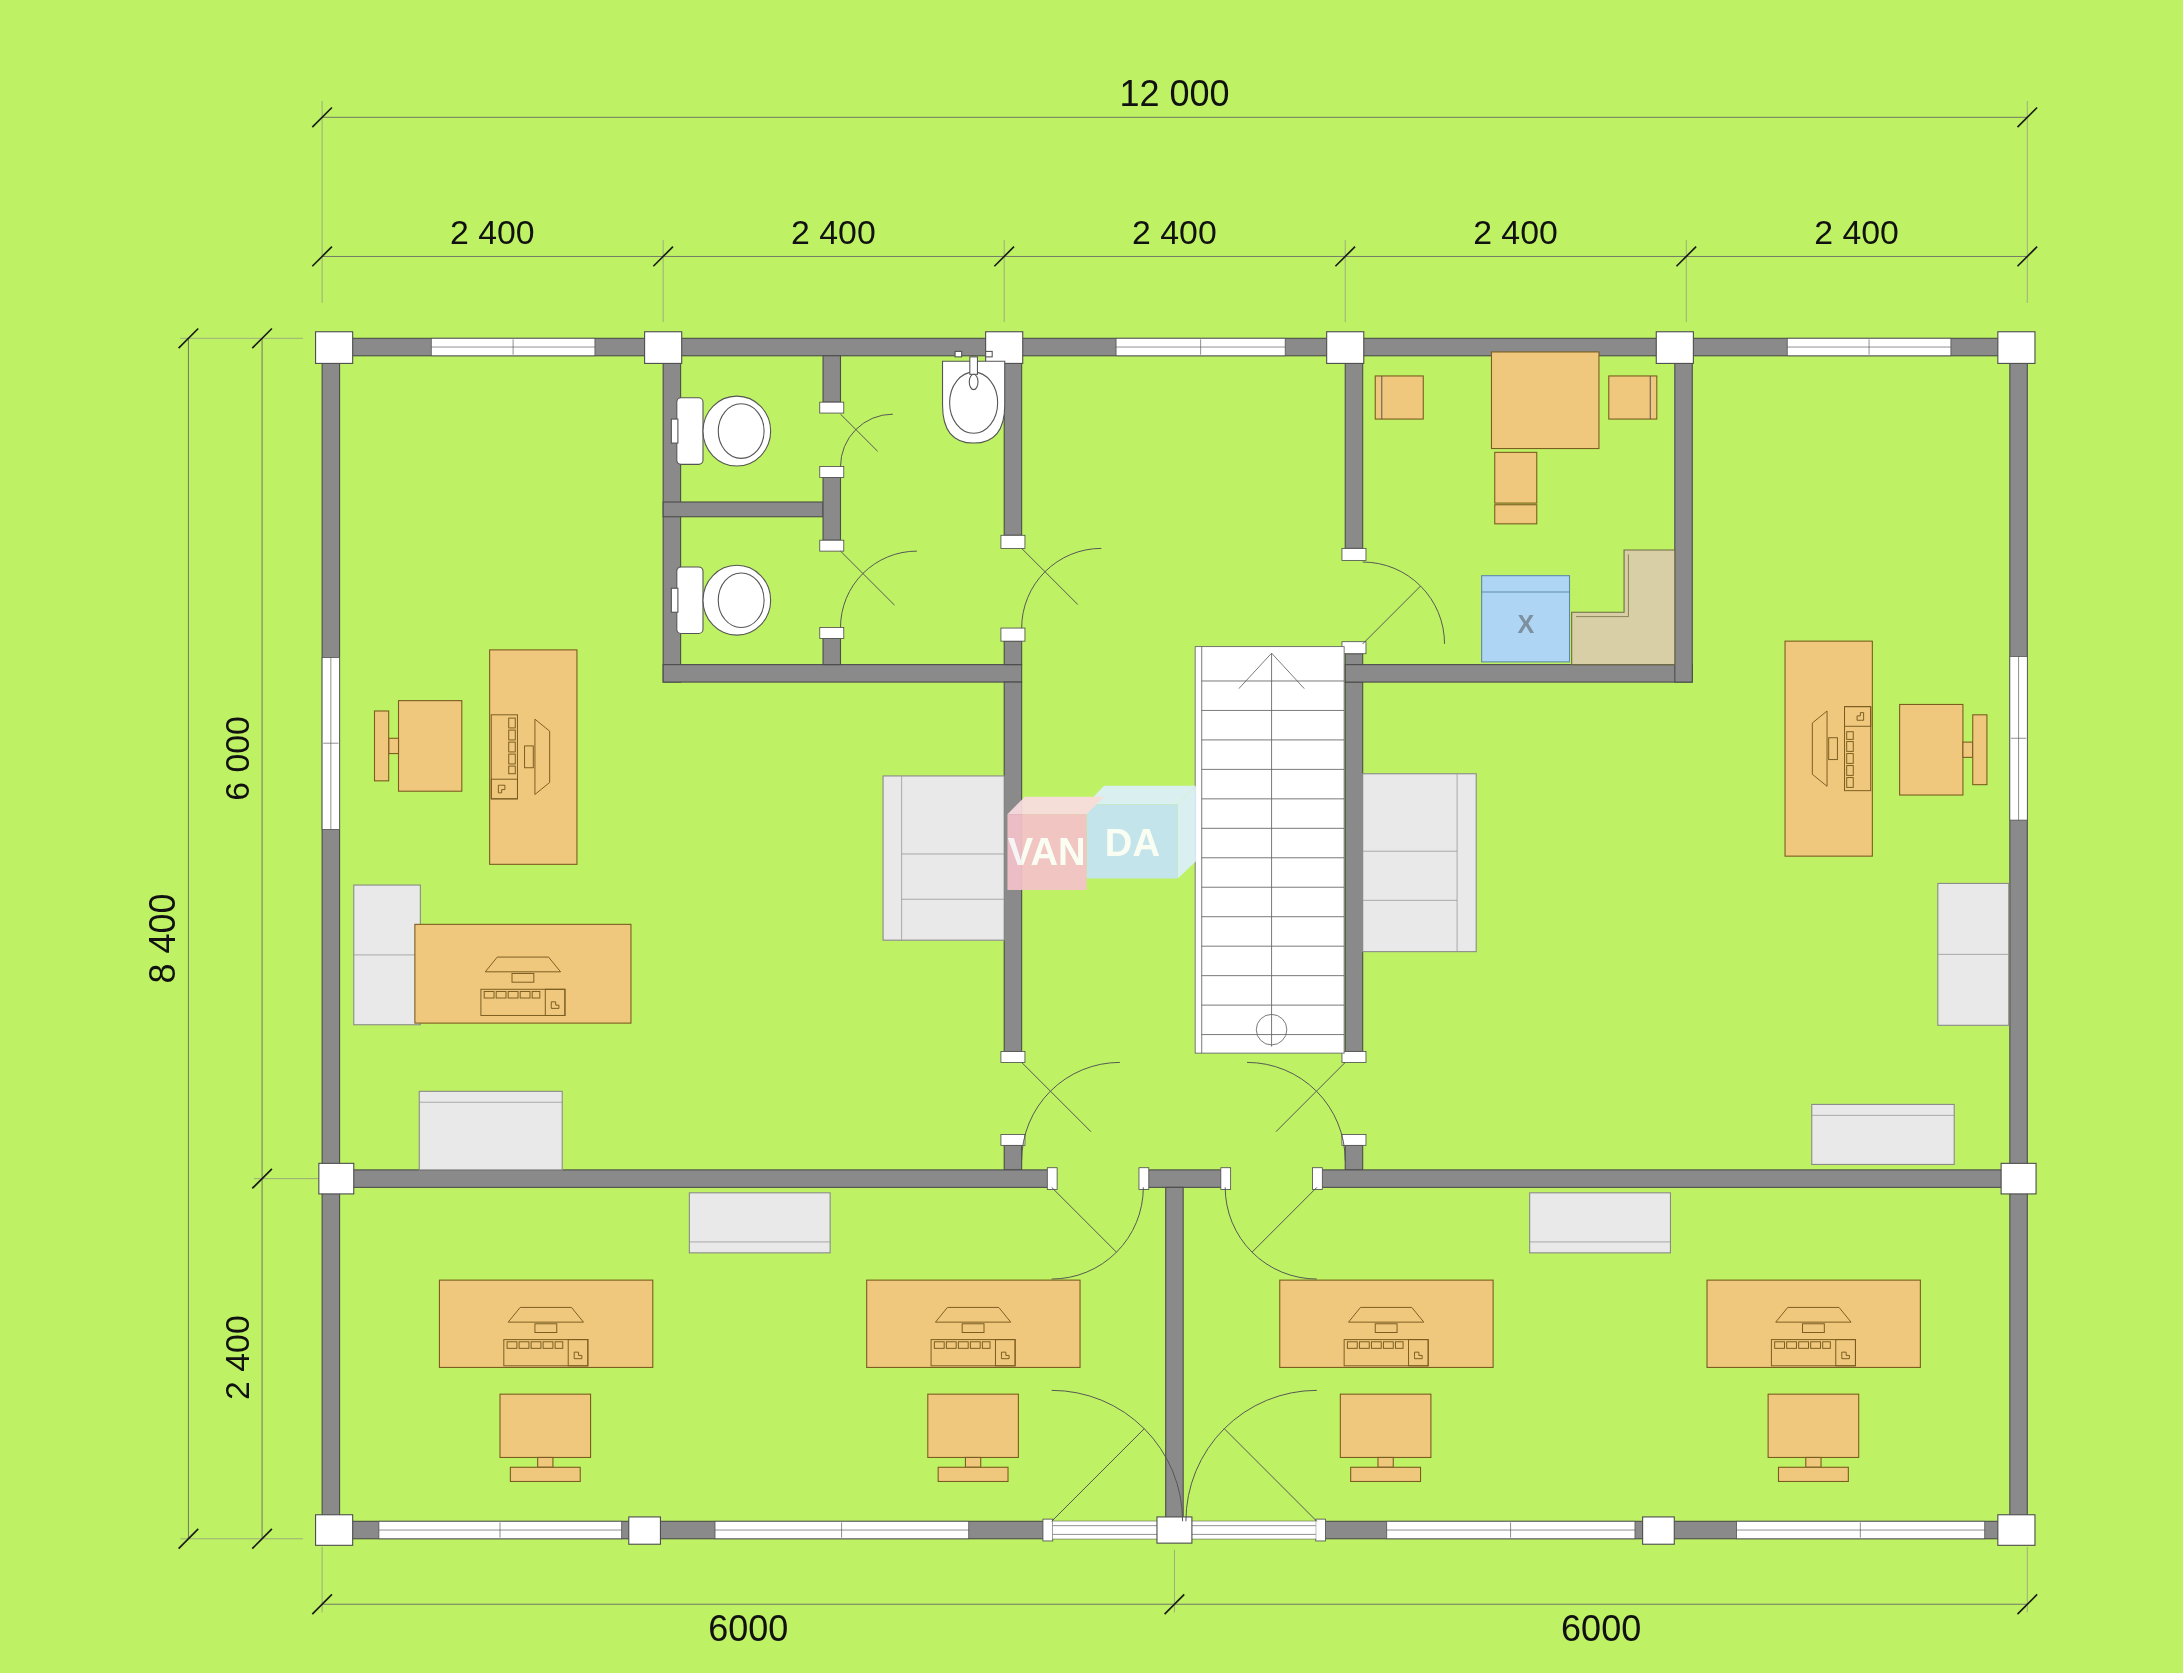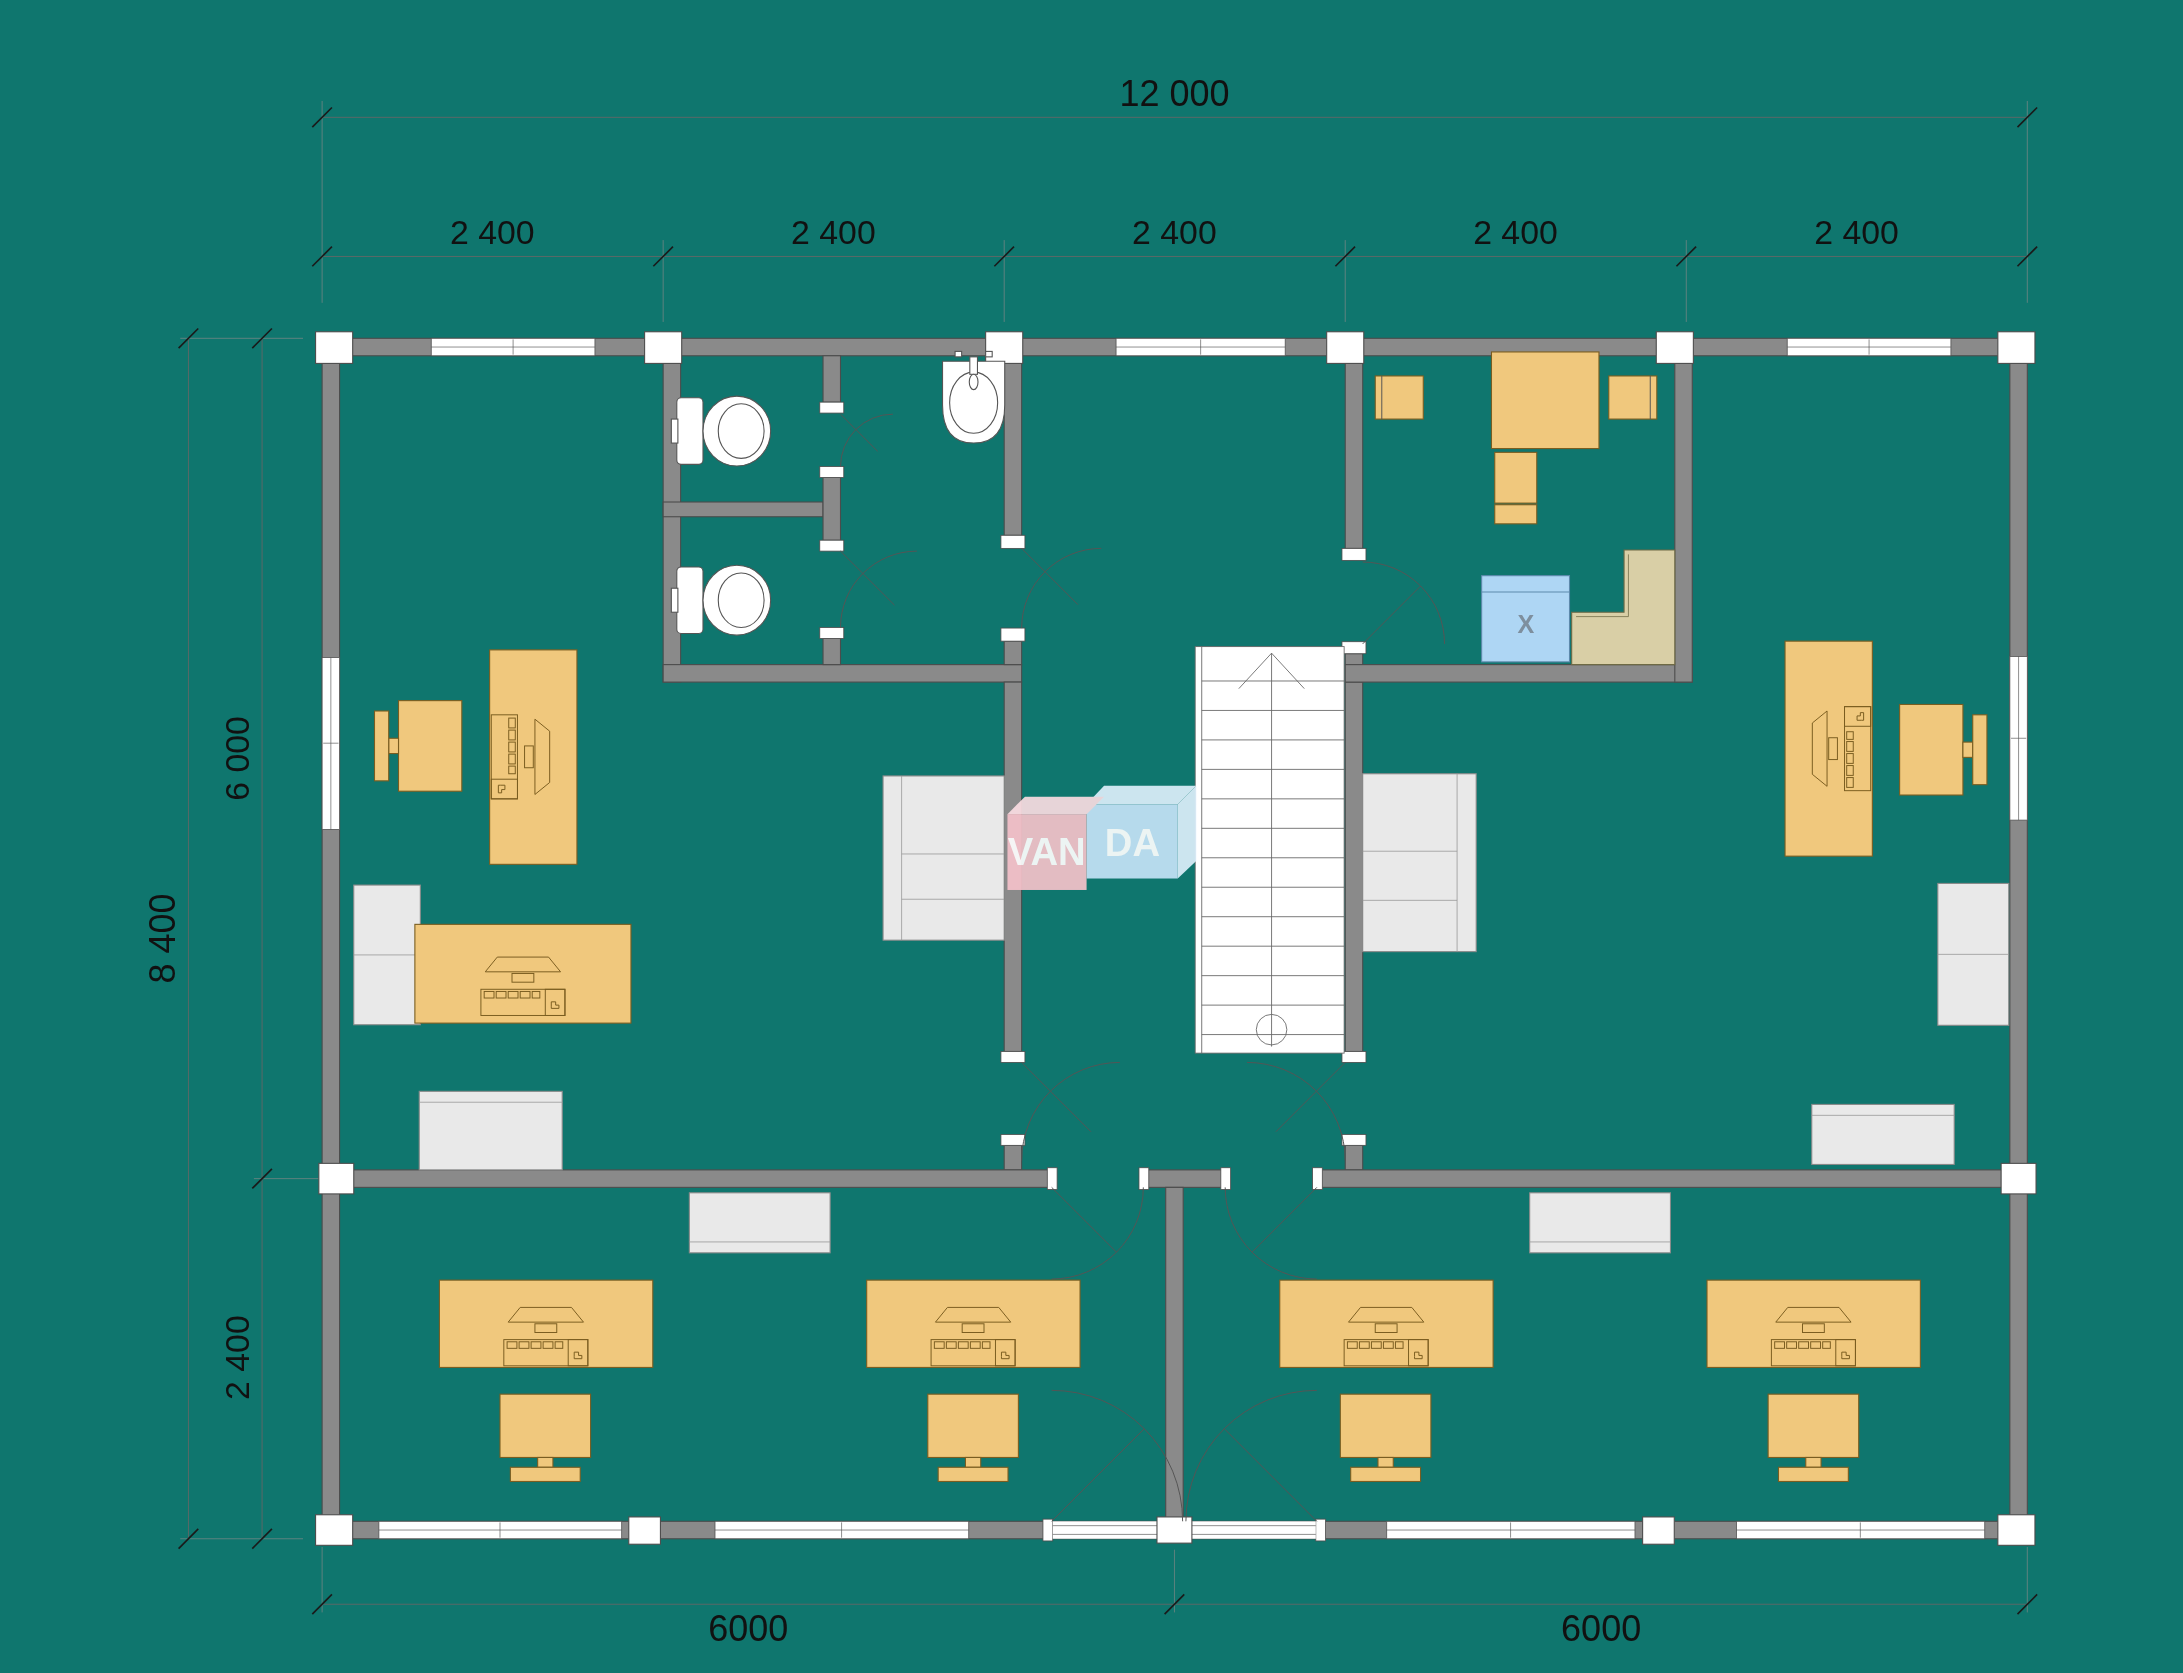--- a/index.html
+++ b/index.html
@@ -1,16 +1,16 @@
 <!DOCTYPE html>
 <html style="--wall: #8a8a8a; --furn: #f0c87d; --furnline: #7a5d20; --cab: #e9e9e9; --counter: #d9cfa6; --appl: #aed6f4; --logopink: #f5c2ca; --logopinktop: #fadde2; --logoblue: #c5e3f7; --logobluetop: #ddeffb; --logotext: #ffffff;font-size:8.7px"><head>
 <meta charset="utf-8">
 <style>
   html,body{margin:0;padding:0;background:#ffffff;}
-  .sheet{position:relative;width:2183px;height:1673px;background:#0f766e;font-family:"Liberation Sans",sans-serif;}
+  .sheet{position:relative;width:2183px;height:1673px;background:#bef264;font-family:"Liberation Sans",sans-serif;}
   svg{display:block;}
   .wall{fill:var(--wall,#8a8a8a);stroke:#4c4c4c;stroke-width:2;}
   .post{fill:#ffffff;stroke:#4c4c4c;stroke-width:2;}
   .jamb{fill:#ffffff;stroke:#4c4c4c;stroke-width:1.5;}
   .win{fill:#ffffff;stroke:#555;stroke-width:1.5;}
   .winline{stroke:#555;stroke-width:1.2;fill:none;}
   .furn{fill:var(--furn,#f0c87d);stroke:var(--furnline,#7a5d20);stroke-width:2;}
   .glyph{fill:none;stroke:var(--furnline,#7a5d20);stroke-width:1.8;}
   .cab{fill:var(--cab,#e9e9e9);stroke:#8a8a8a;stroke-width:2;}
   .cabline{stroke:#9a9a9a;stroke-width:1.5;}

